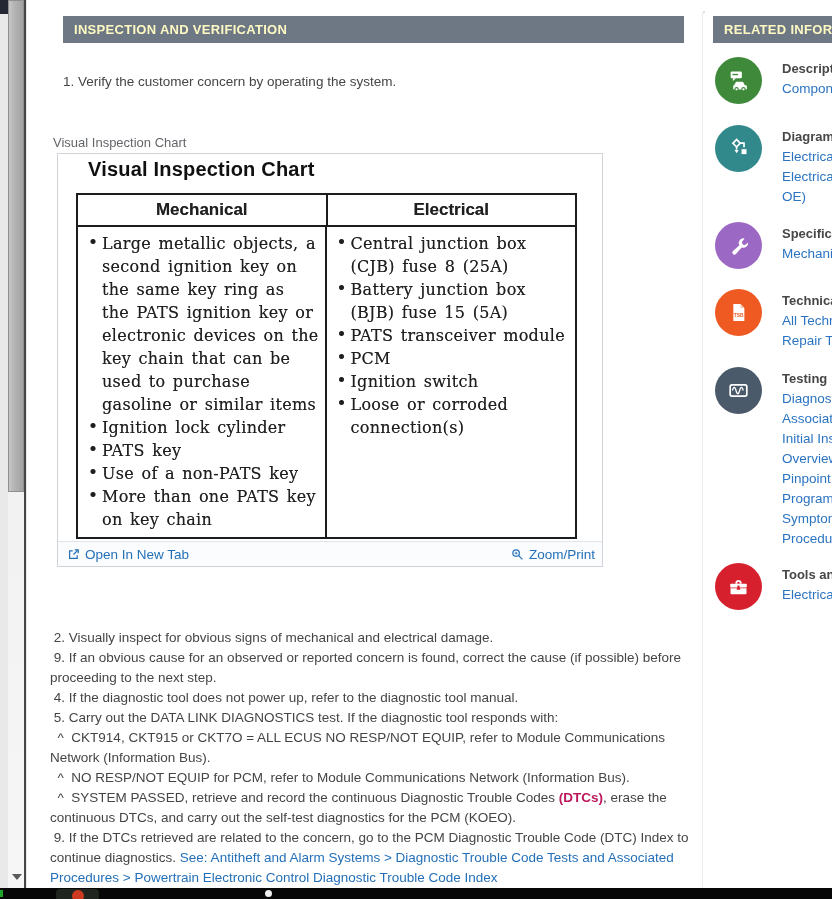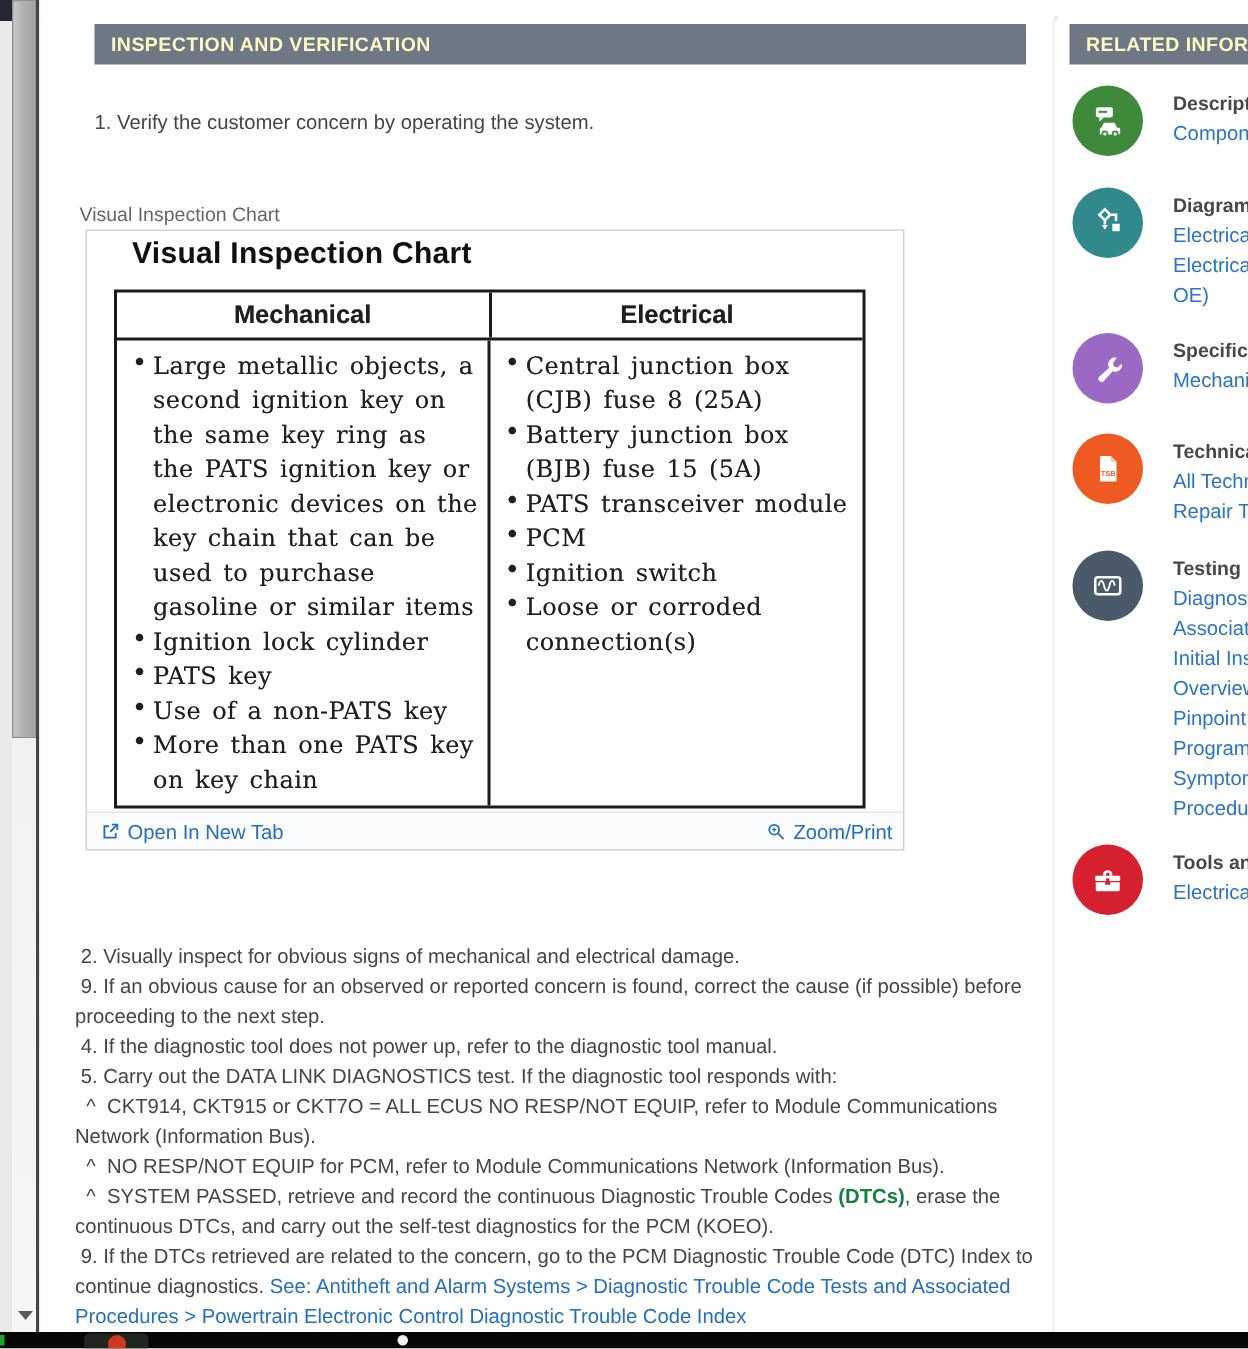--- a/index.html
+++ b/index.html
@@ -46,21 +46,21 @@
     letter-spacing:.3px;word-spacing:2px;}
   .scan-col li::before{content:"\2022";position:absolute;left:4px;top:-1px;font-size:17px;}
   .chart-footer{position:absolute;left:0;right:0;bottom:0;height:24px;background:#fbfcfd;
     border-top:1px solid #e2e5e8;display:flex;align-items:center;justify-content:space-between;
     padding:0 7px 0 9px;margin-top:13px;}
   .chart-link{display:flex;align-items:center;gap:5px;font-size:13.5px;color:#2470b8;text-decoration:none;cursor:pointer;}
   
   .steps{position:absolute;left:23px;top:628px;width:652px;font-size:13.5px;line-height:20px;color:#454545;}
   .steps p{margin:0;white-space:pre-wrap;}
   .steps .lnk{color:#2470b8;cursor:pointer;}
-  .steps b{color:#15803d;}
+  .steps b{color:#be185d;}
   
   .sidebar{position:absolute;left:705px;top:0;width:127px;height:888px;background:#fff;}
   .bar-right{left:8px;top:16px;width:152px;}
   .sec{position:absolute;left:10px;display:flex;align-items:flex-start;}
   .icon-circle{width:47px;height:47px;border-radius:50%;margin-right:20px;flex:none;
     display:flex;align-items:center;justify-content:center;}
   .c-green{background:#3f8a3a;} .c-teal{background:#31898c;} .c-purple{background:#9b68c4;}
   .c-orange{background:#ee5a22;} .c-slate{background:#4a5a6a;} .c-red{background:#d7202e;}
   .sec-text{padding-top:2px;width:150px;white-space:nowrap;}
   .sec-heading{font-size:13px;font-weight:bold;color:#474747;line-height:20px;}

